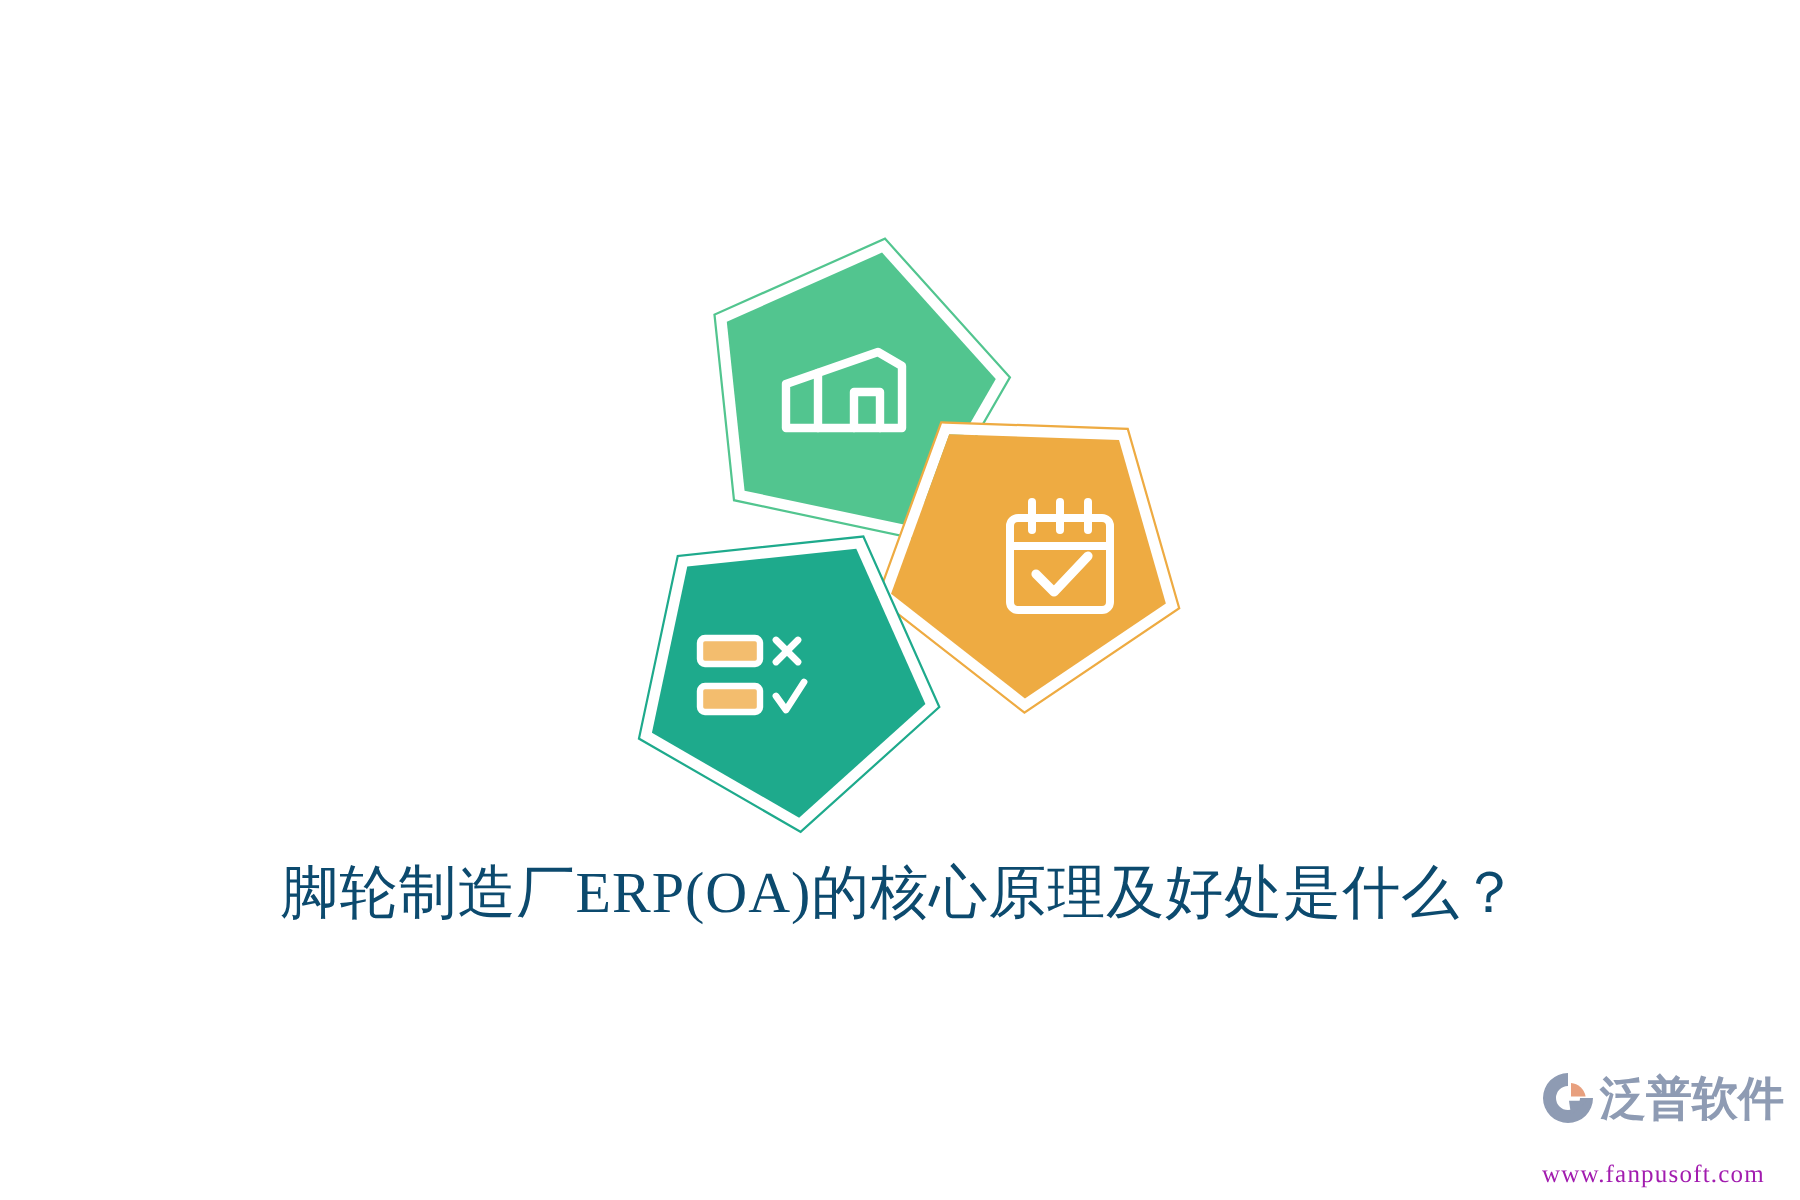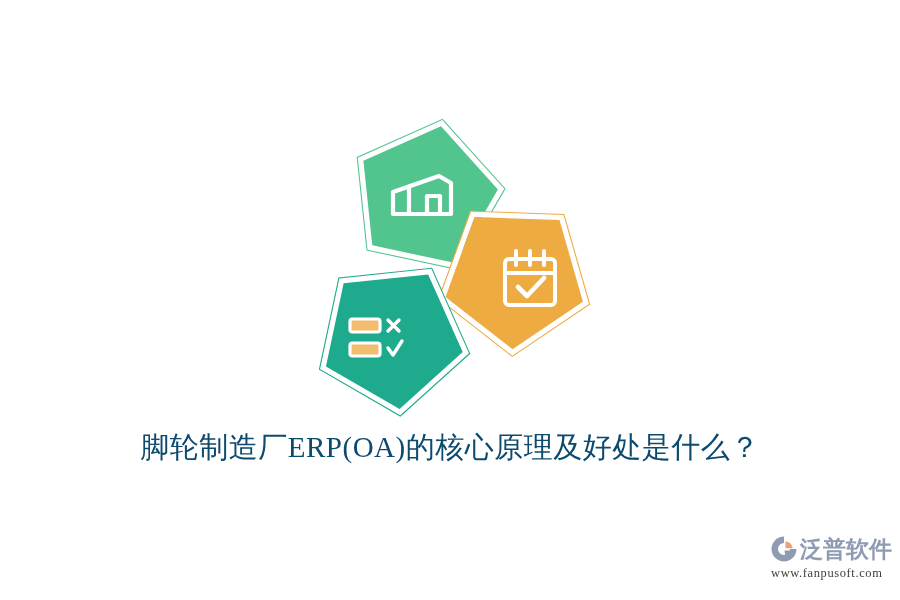--- a/index.html
+++ b/index.html
@@ -79,24 +79,24 @@
     font-size: 23px;
     font-weight: 700;
     color: #8e9bb3;
     letter-spacing: 0px;
     line-height: 28px;
     white-space: nowrap;
   }
   #brand-logo .logo-url {
     font-family: "Liberation Serif", "DejaVu Serif", serif;
     font-size: 12.5px;
-    color: #404040;
+    color: #a21caf;
     letter-spacing: 0.6px;
     line-height: 16px;
-    margin-top: 1px;
+    margin-top: 15px;
     margin-left: 1px;
     white-space: nowrap;
   }
 </style>
 </head>
 <body>
 
 <div id="page">
 
   <div id="pentagon-cluster">

